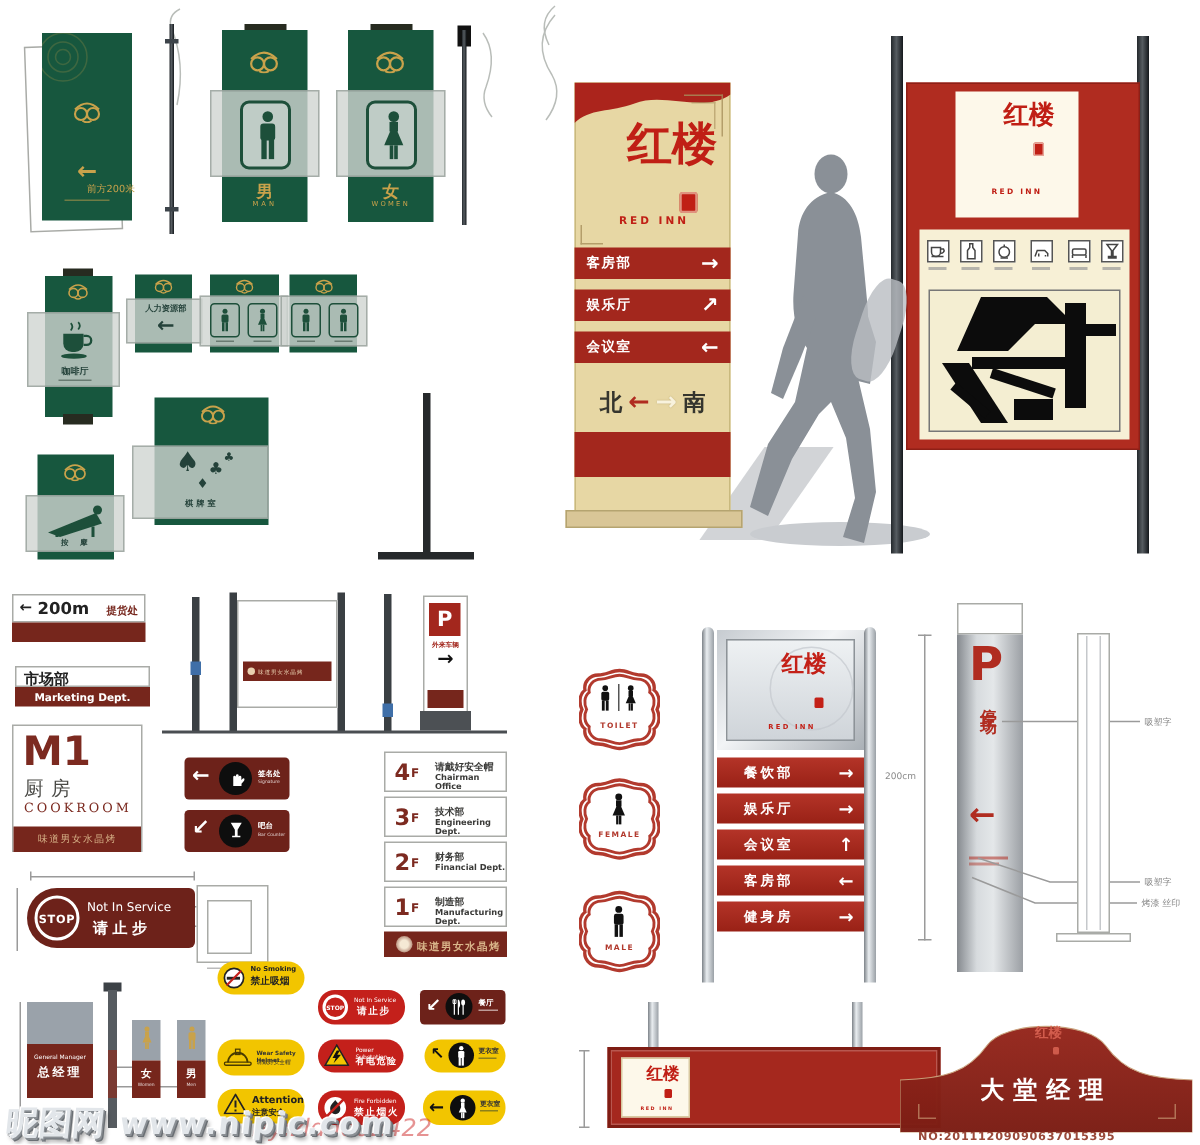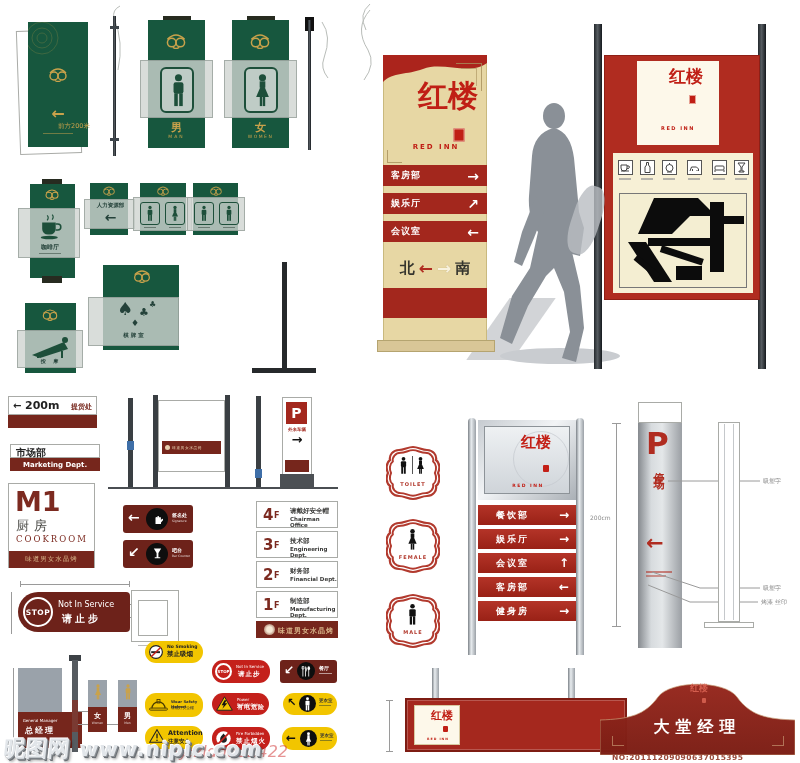--- a/index.html
+++ b/index.html
@@ -390,21 +390,21 @@
   <div class="ab w b" style="left:44px;top:20px;font-size:10px;letter-spacing:3px">请止步</div>
 </div>
 <div class="ab dimline" style="left:130px;top:604px;width:10px;height:1px"></div>
 <div class="ab dimline" style="left:130px;top:617px;width:24px;height:1px"></div>
 <div class="ab wht" style="left:131px;top:590px;width:48px;height:52px"></div>
 <div class="ab wht" style="left:138px;top:600px;width:30px;height:36px"></div>
 <div class="ab" style="left:138px;top:645px;width:26px;height:1px;background:#bbb"></div>
 
 <div class="ab dimline" style="left:13px;top:668px;width:1px;height:80px"></div>
 <div class="ab" style="left:18px;top:668px;width:44px;height:44px;background:#9aa2aa"></div>
-<div class="ab mrn" style="left:18px;top:712px;width:64px;height:36px">
+<div class="ab mrn" style="left:18px;top:696px;width:44px;height:36px">
   <div class="ab w tc" style="left:0;width:44px;top:6px;font-size:4px">General Manager</div>
   <div class="ab w b tc" style="left:0;width:44px;top:13px;font-size:8px;letter-spacing:2px">总经理</div>
 </div>
 <div class="ab" style="left:69px;top:655px;width:12px;height:6px;background:#3c4146"></div>
 <div class="ab" style="left:72px;top:660px;width:6px;height:92px;background:#565b60"></div>
 <div class="ab" style="left:72px;top:700px;width:6px;height:32px;background:#7a3a32"></div>
 <div class="ab" style="left:78px;top:711px;width:10px;height:1px;background:#999"></div>
 <div class="ab" style="left:78px;top:724px;width:40px;height:1px;background:#999"></div>
 
 <div class="ab" style="left:88px;top:680px;width:19px;height:27px;background:#9aa2aa">

